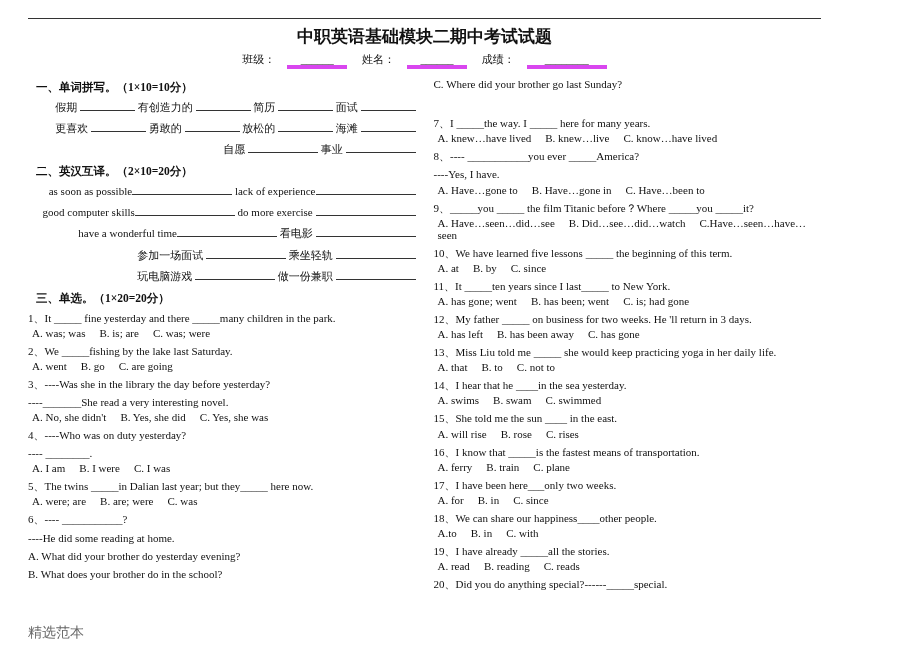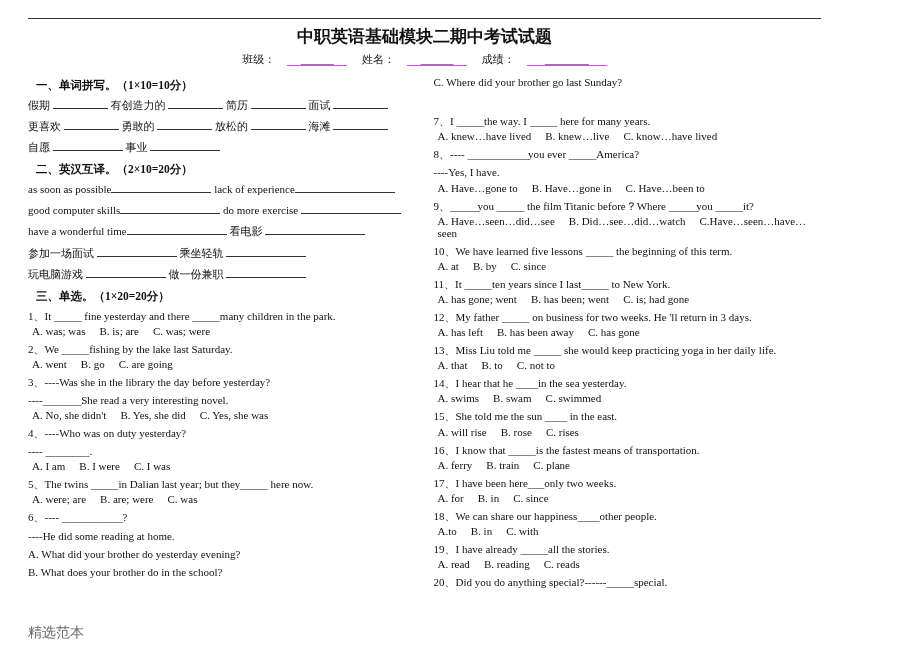--- a/index.html
+++ b/index.html
@@ -31,21 +31,21 @@
     .info-line {
       text-align: center;
       font-size: 11px;
       margin-bottom: 6px;
     }
     .info-line span {
       margin: 0 6px;
     }
     .underline {
       display: inline-block;
-      border-bottom: 1px solid #d946ef;
+      border-bottom: 4px solid #d946ef;
       min-width: 60px;
     }
     .columns {
       display: flex;
       gap: 18px;
     }
     .col-left {
       flex: 1;
       max-width: 415px;
     }
@@ -53,20 +53,21 @@
       flex: 1;
     }
     .section-title {
       font-weight: bold;
       font-size: 11.5px;
       margin: 5px 0 3px 8px;
     }
     .line {
       margin-bottom: 2.5px;
       line-height: 1.7;
+      text-align: right;
     }
     .line .ul {
       display: inline-block;
       border-bottom: 1px solid #333;
       min-width: 55px;
     }
     .line .ul-long {
       display: inline-block;
       border-bottom: 1px solid #333;
       min-width: 100px;

